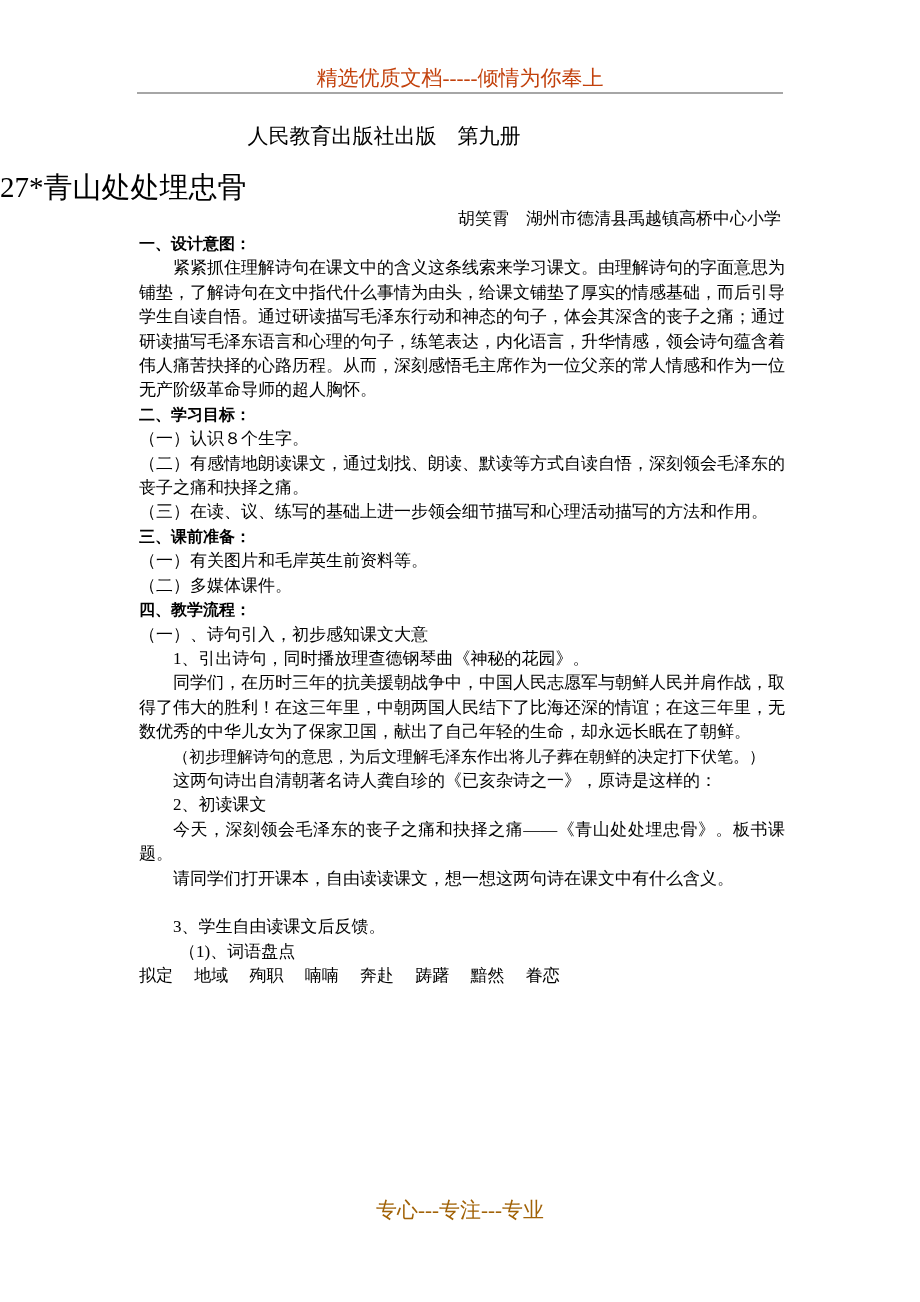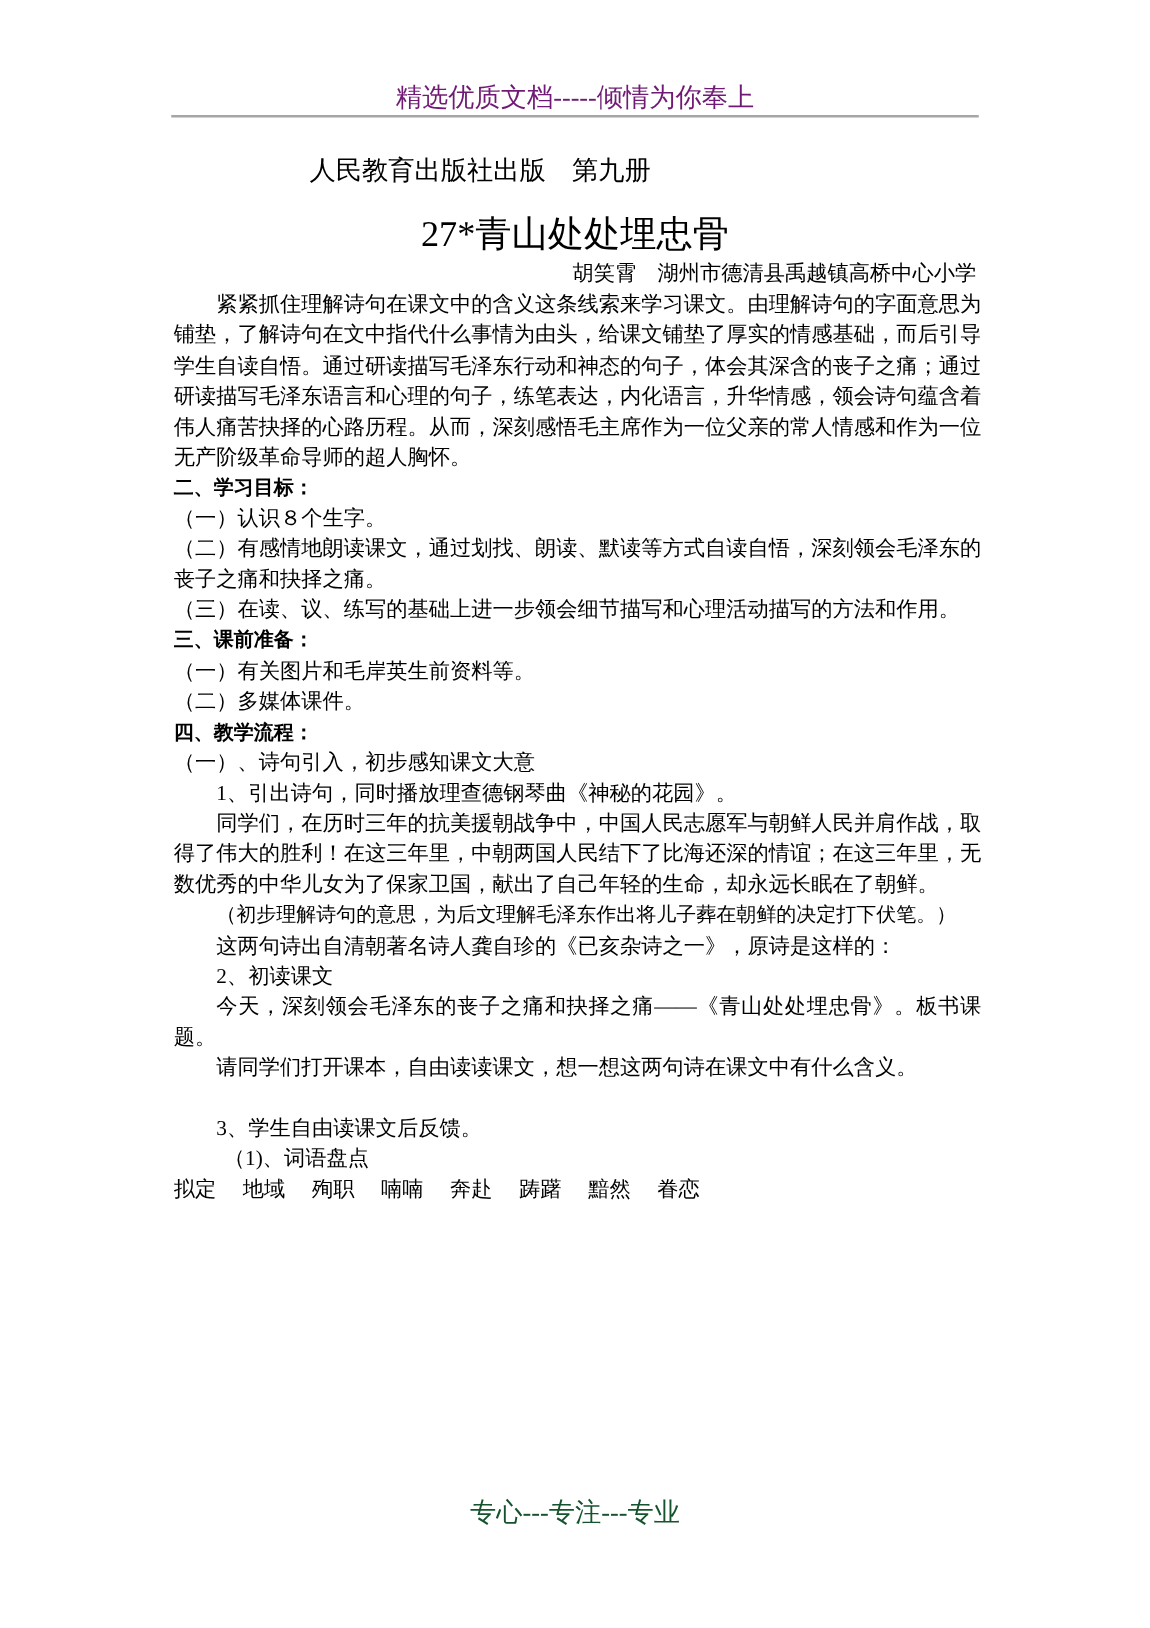--- a/index.html
+++ b/index.html
@@ -19,21 +19,21 @@
       position: absolute;
       left: 0; top: 0;
       width: 920px; height: 1302px;
     }
     .header-text {
       position: absolute;
       top: 64px;
       left: 0; width: 920px;
       text-align: center;
       font-size: 21px;
-      color: #701a75;
+      color: #c2410c;
       letter-spacing: 0px;
     }
     .header-rule {
       position: absolute;
       top: 92px;
       left: 137px;
       width: 646px;
       height: 2px;
       background: #a6a6a6;
     }
@@ -41,21 +41,20 @@
       position: absolute;
       top: 122px;
       left: 0; width: 768px;
       text-align: center;
       font-size: 21px;
     }
     .title {
       position: absolute;
       top: 168px;
       left: 0; width: 920px;
-      text-align: center;
       font-size: 29px;
     }
     .author {
       position: absolute;
       top: 207px;
       right: 139px;
       font-size: 17px;
       white-space: pre;
     }
     .body {
@@ -88,37 +87,38 @@
     .words {
       padding-left: 95px;
       white-space: pre;
     }
     .footer-text {
       position: absolute;
       top: 1196px;
       left: 0; width: 920px;
       text-align: center;
       font-size: 21px;
-      color: #14532d;
+      color: #a16207;
     }
   </style>
 </head>
 <body>
 
 <div class="page">
 
   <div class="header-text">精选优质文档-----倾情为你奉上</div>
   <div class="header-rule"></div>
 
   <div class="subtitle">人民教育出版社出版　第九册</div>
   <div class="title">27*青山处处埋忠骨</div>
   <div class="author">胡笑霄　湖州市德清县禹越镇高桥中心小学</div>
 
   <div class="body">
 
+    <p class="h">一、设计意图：</p>
     <p class="ind2">紧紧抓住理解诗句在课文中的含义这条线索来学习课文。由理解诗句的字面意思为铺垫，了解诗句在文中指代什么事情为由头，给课文铺垫了厚实的情感基础，而后引导学生自读自悟。通过研读描写毛泽东行动和神态的句子，体会其深含的丧子之痛；通过研读描写毛泽东语言和心理的句子，练笔表达，内化语言，升华情感，领会诗句蕴含着伟人痛苦抉择的心路历程。从而，深刻感悟毛主席作为一位父亲的常人情感和作为一位无产阶级革命导师的超人胸怀。</p>
 
     <p class="h">二、学习目标：</p>
     <p>（一）认识８个生字。</p>
     <p>（二）有感情地朗读课文，通过划找、朗读、默读等方式自读自悟，深刻领会毛泽东的丧子之痛和抉择之痛。</p>
     <p>（三）在读、议、练写的基础上进一步领会细节描写和心理活动描写的方法和作用。</p>
 
     <p class="h">三、课前准备：</p>
     <p>（一）有关图片和毛岸英生前资料等。</p>
     <p>（二）多媒体课件。</p>

